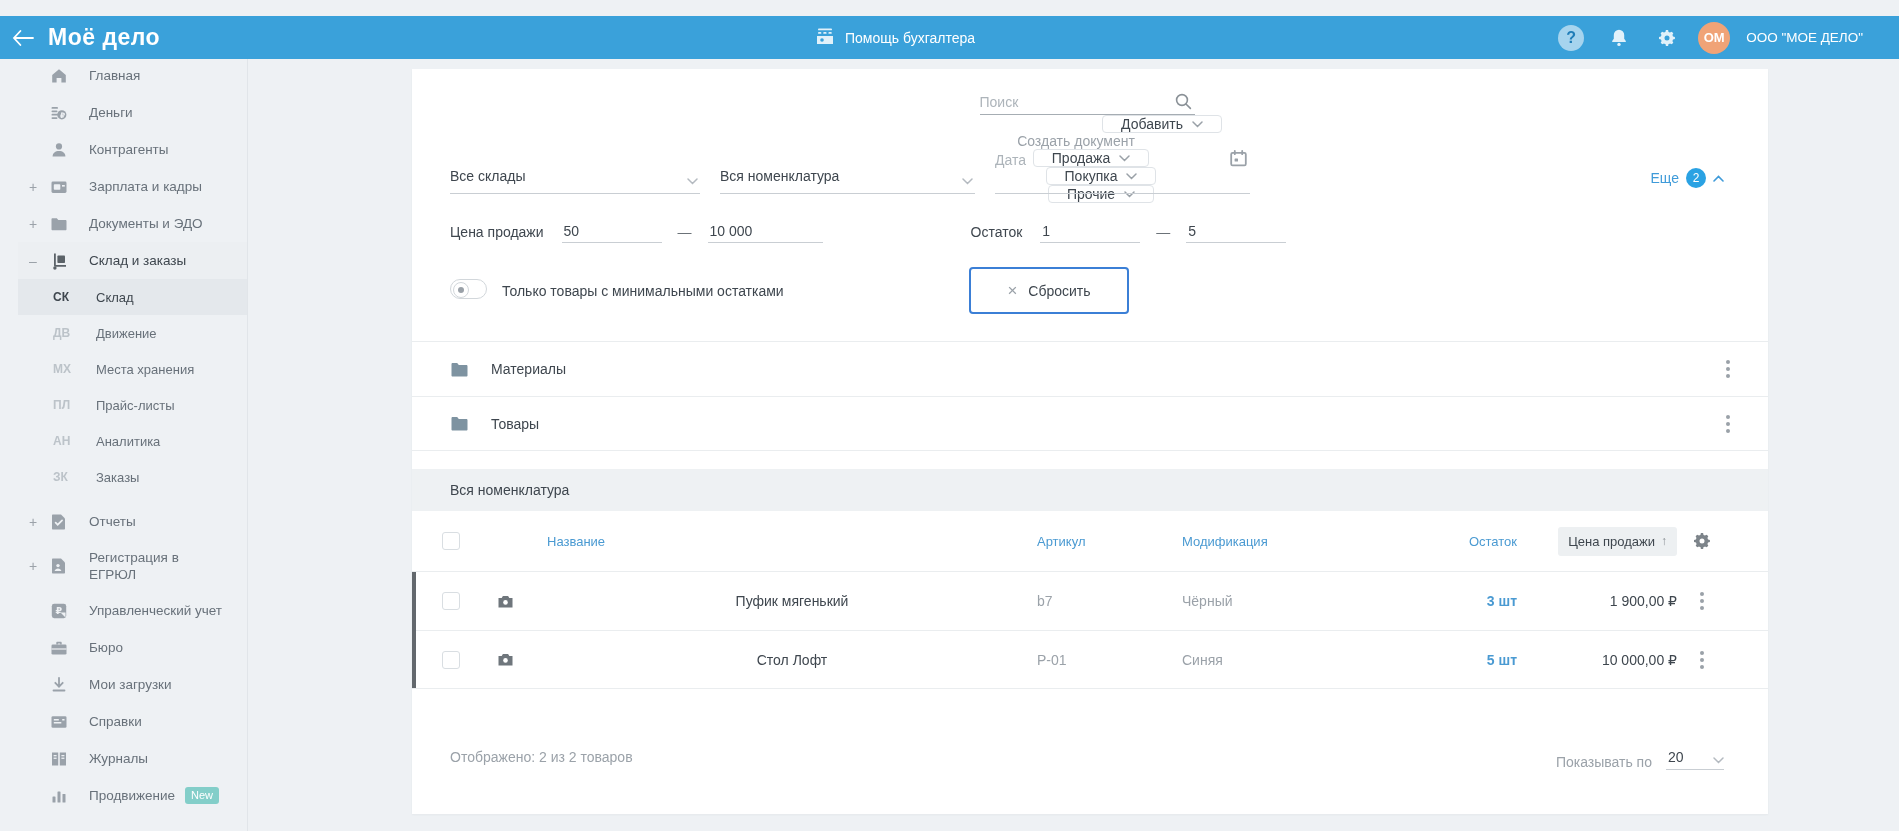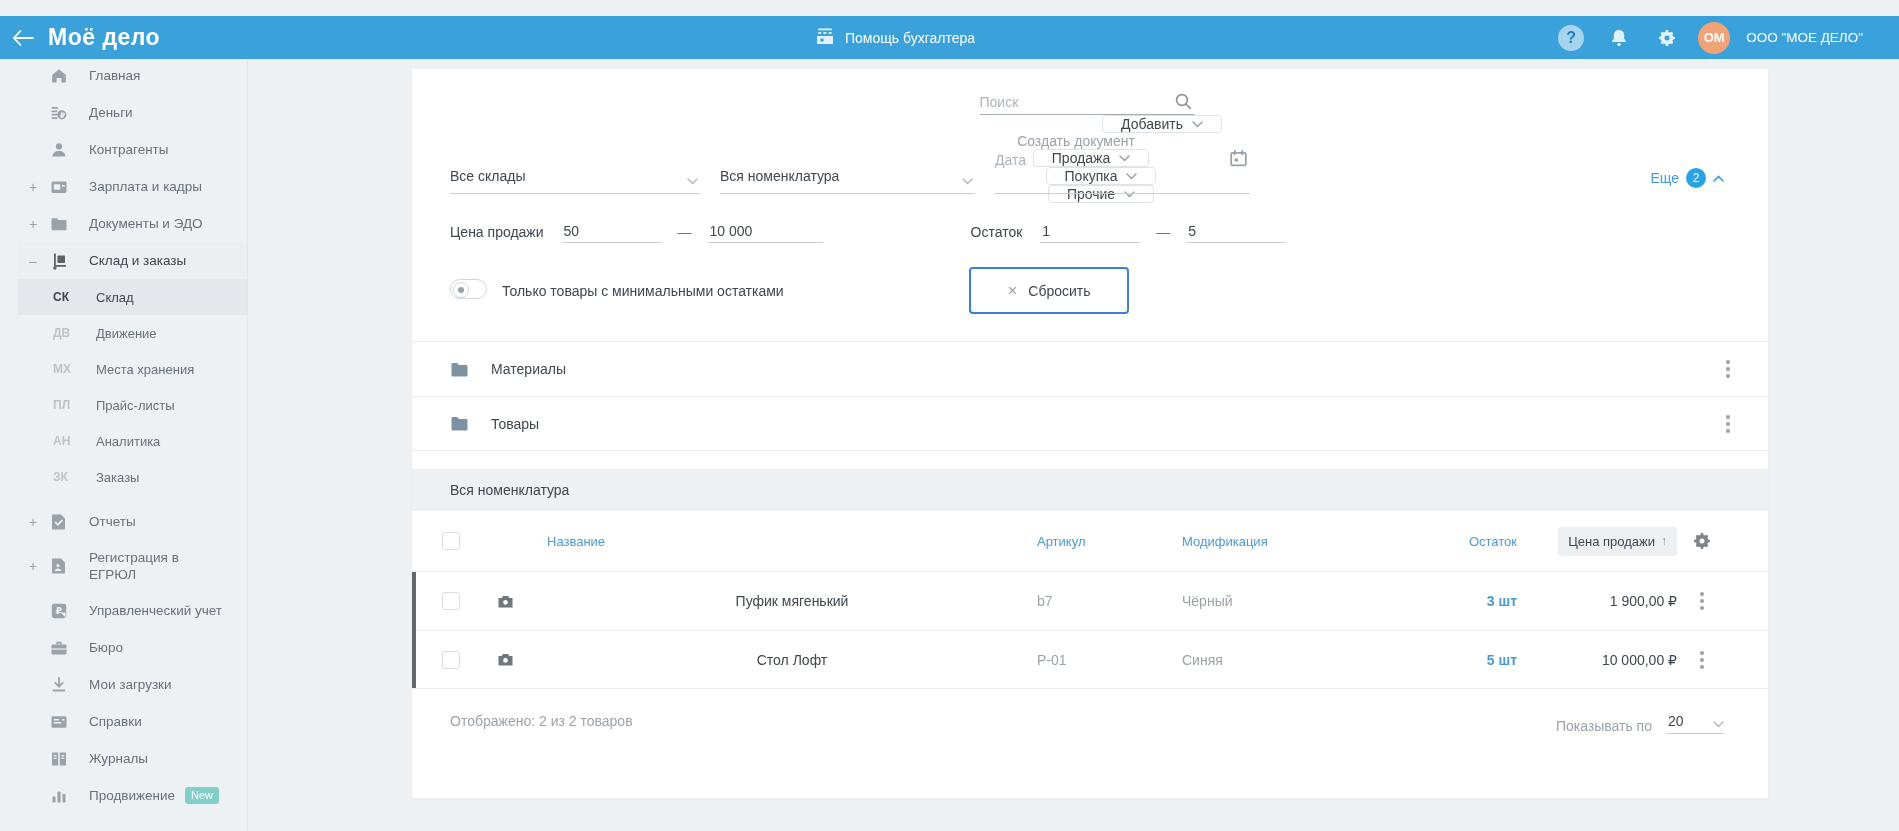--- a/index.html
+++ b/index.html
@@ -136,21 +136,21 @@
     background:#63686d; z-index:2; }
   .t-row { height:58px; font-size:14px; cursor:pointer; }
   .t-row + .t-row { border-top:1px solid #eaedef; }
   .cell-name { color:#3e464e;text-align:center; }
   .cell-gray { color:#9ba2a9; }
   .cell-stock { color:#4a9ad2; text-align:right;font-weight:bold; }
   .cell-price { color:#3e464e; text-align:right; }
   .cam { display:flex; }
 
   .card-footer { border-top:1px solid #eaedef; display:flex; align-items:flex-start;
-    padding:24px 44px 44px 38px; font-size:14px; }
+    padding:60px 44px 44px 38px; font-size:14px; }
   .per-page { display:flex; align-items:flex-end; gap:14px; }
   .pp-select { position:relative; width:58px; border-bottom:1px solid #c9ced3;
     color:#3e464e; padding:0 0 4px 2px; cursor:pointer; }
   .pp-select .chev { position:absolute; right:0; top:2px; }
 </style>
 </head>
 <body>
 
 <header class="topbar">
   <span class="back">

